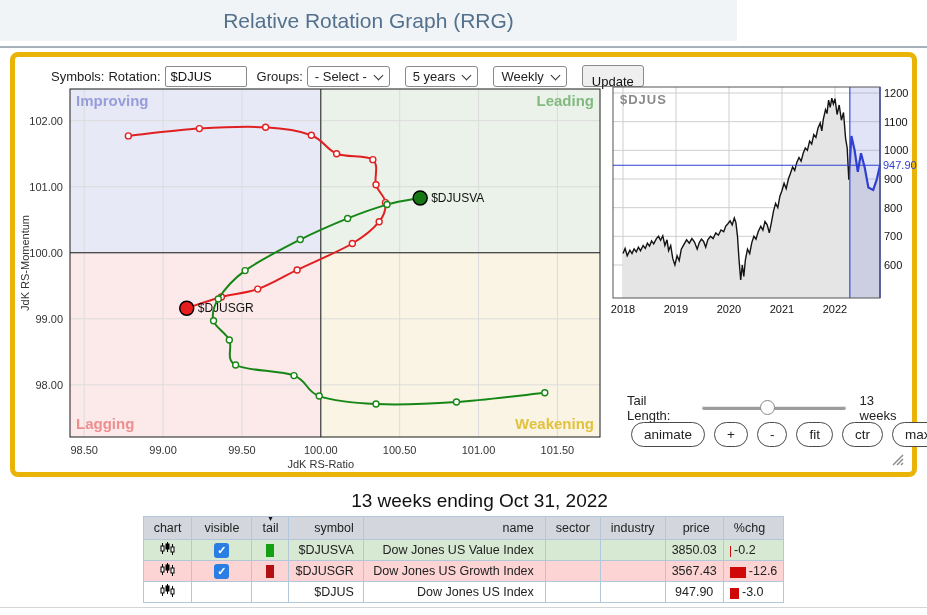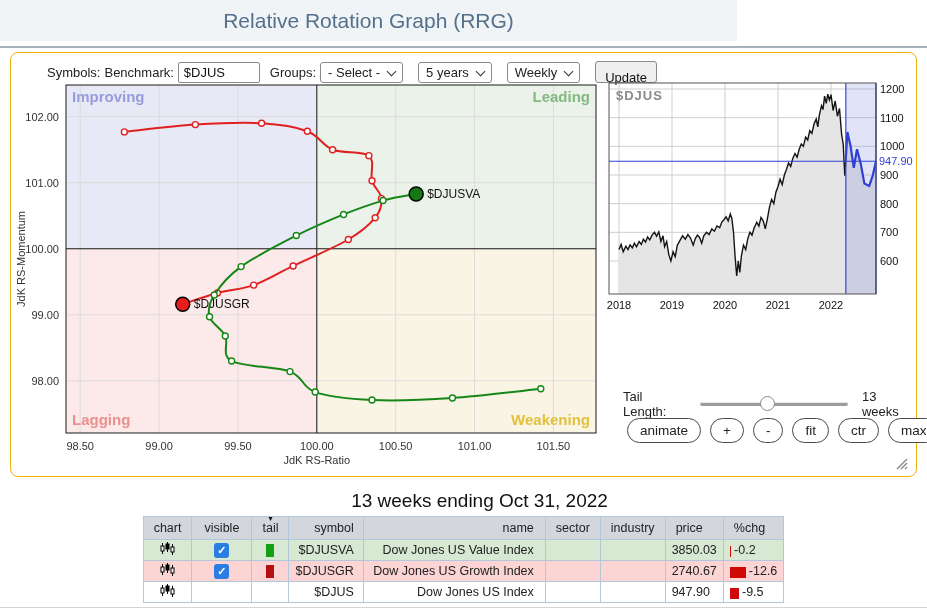--- a/index.html
+++ b/index.html
@@ -9,21 +9,21 @@
   
   .app-header { position:absolute; top:0; left:0; width:737px; height:41px;
                 background:#f1f4f6; }
   .app-title  { text-align:center; line-height:41px; font-size:21px;
                 color:#53708c; }
   .header-line{ position:absolute; top:46px; left:0; width:927px; height:2px;
                 background:#a6b1bc; }
 
   
   .panel { position:absolute; left:10px; top:52px; width:907px; height:425px;
-           background:#fff; border:1px solid #eab308; border-radius:8px; }
+           background:#fff; border:5px solid #eab308; border-radius:8px; }
 
   
   .toolbar { position:absolute; left:36px; top:8px; display:flex;
              align-items:center; font-size:13px; color:#222; }
   .toolbar label { margin-right:4px; }
   .tb-input { height:21px; border:1px solid #8a8a8a; border-radius:2px;
               font-family:"Liberation Sans",sans-serif; font-size:13px;
               padding:0 5px; color:#111; background:#fff; }
   .symbols-input   { width:276px; margin-right:10px; }
   .benchmark-input { width:82px;  margin-right:10px; }
@@ -73,21 +73,21 @@
   td { height:21px; padding:0 6px; }
   .sort-arrow { position:absolute; top:-2px; left:50%; transform:translateX(-50%);
                 font-size:8px; line-height:8px; color:#111; }
   .col-chart  { width:45px;  text-align:center; }
   .col-visible{ width:60px;  text-align:center; }
   .col-tail   { width:31px;  text-align:center; }
   .col-symbol { width:64px;  text-align:right; padding-right:9px; }
   .col-name   { width:182px; text-align:right; padding-right:11px; }
   .col-sector { width:47px;  }
   .col-industry{ width:55px; }
-  .col-price  { width:54px;  text-align:left; padding-right:6px; }
+  .col-price  { width:54px;  text-align:center; padding-right:6px; }
   .col-pct    { width:50px;  text-align:left; }
   .cb { width:15px; height:15px; margin:0 auto; background:#2a7de2;
         border-radius:3px; position:relative; cursor:pointer; }
   .cb::after { content:"✓"; position:absolute; left:0; top:0; width:15px;
         height:15px; color:#fff; font-size:11px; line-height:15px;
         text-align:center; font-weight:bold; }
   .swatch { width:8px; height:13px; margin:0 auto; }
   .pct-cell { display:flex; align-items:flex-end; gap:3px; }
   .pct-bar { height:11px; background:#cf0808; }
 
@@ -99,21 +99,21 @@
 
 <div class="app-header">
   <div class="app-title">Relative Rotation Graph (RRG)</div>
 </div>
 <div class="header-line"></div>
 
 <div class="panel">
 
   <div class="toolbar">
     <label>Symbols:</label>
-    <label>Benchmark:</label>
+    <label>Rotation:</label>
     <input class="tb-input benchmark-input" value="$DJUS" style="">
     <label>Groups:</label>
     <div class="fake-select">
       <span>- Select -</span>
       <span class="chev"></span>
     </div>
     <div class="fake-select">
       <span>5 years</span>
       <span class="chev"></span>
     </div>
@@ -313,21 +313,21 @@
           <td class="col-visible">
             <div class="cb"></div>
           </td>
           <td class="col-tail">
             <div class="swatch" style="background: rgb(179, 17, 17);"></div>
           </td>
           <td class="col-symbol">$DJUSGR</td>
           <td class="col-name">Dow Jones US Growth Index</td>
           <td class="col-sector"></td>
           <td class="col-industry"></td>
-          <td class="col-price">2740.67</td>
+          <td class="col-price">3567.43</td>
           <td class="col-pct">
             <div class="pct-cell">
               <div class="pct-bar" style="width: 16px;"></div>
               <span>-12.6</span>
             </div>
           </td>
         </tr>
         <tr style="background: rgb(255, 255, 255);">
           <td class="col-chart"><svg width="15" height="13" viewBox="0 0 15 13">
               <line x1="2.5" y1="1" x2="2.5" y2="12" stroke="#000" stroke-width="1"></line>
@@ -340,21 +340,21 @@
           <td class="col-visible"></td>
           <td class="col-tail"></td>
           <td class="col-symbol">$DJUS</td>
           <td class="col-name">Dow Jones US Index</td>
           <td class="col-sector"></td>
           <td class="col-industry"></td>
           <td class="col-price">947.90</td>
           <td class="col-pct">
             <div class="pct-cell">
               <div class="pct-bar" style="width: 9.16px;"></div>
-              <span>-9.5</span>
+              <span>-3.0</span>
             </div>
           </td>
         </tr>
       </tbody>
   </table>
 </div>
 
 <div class="bottom-line"></div>
 
 </body></html>

